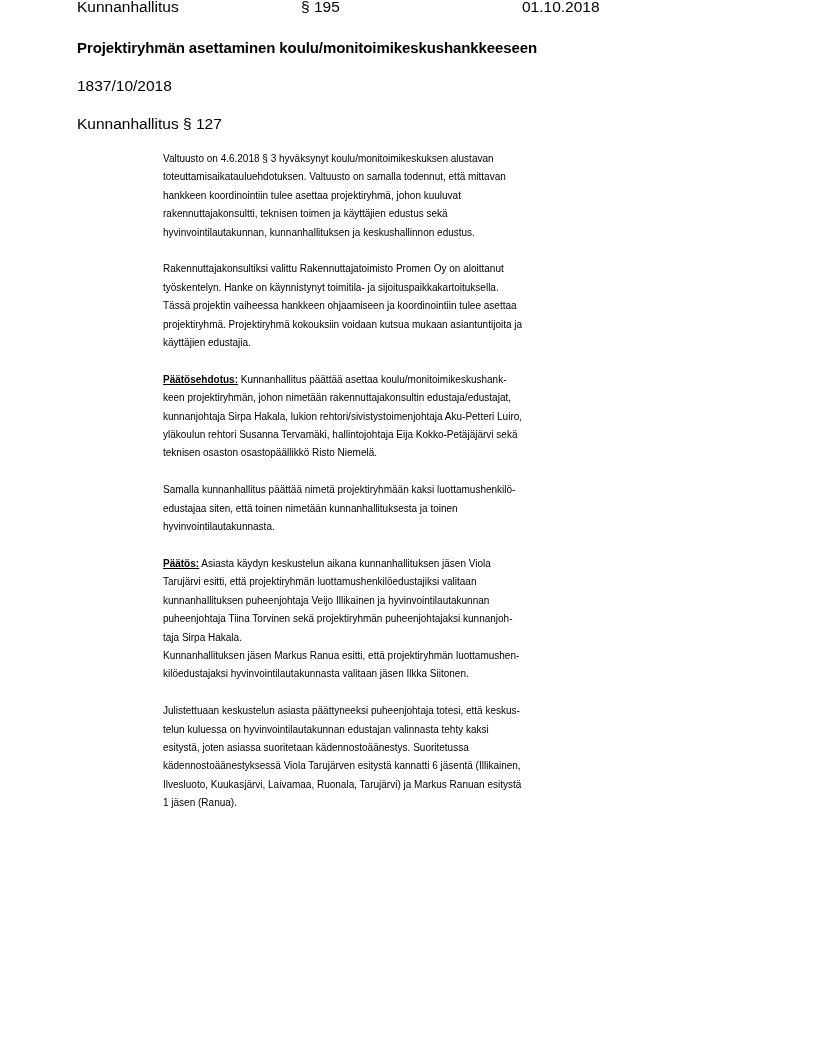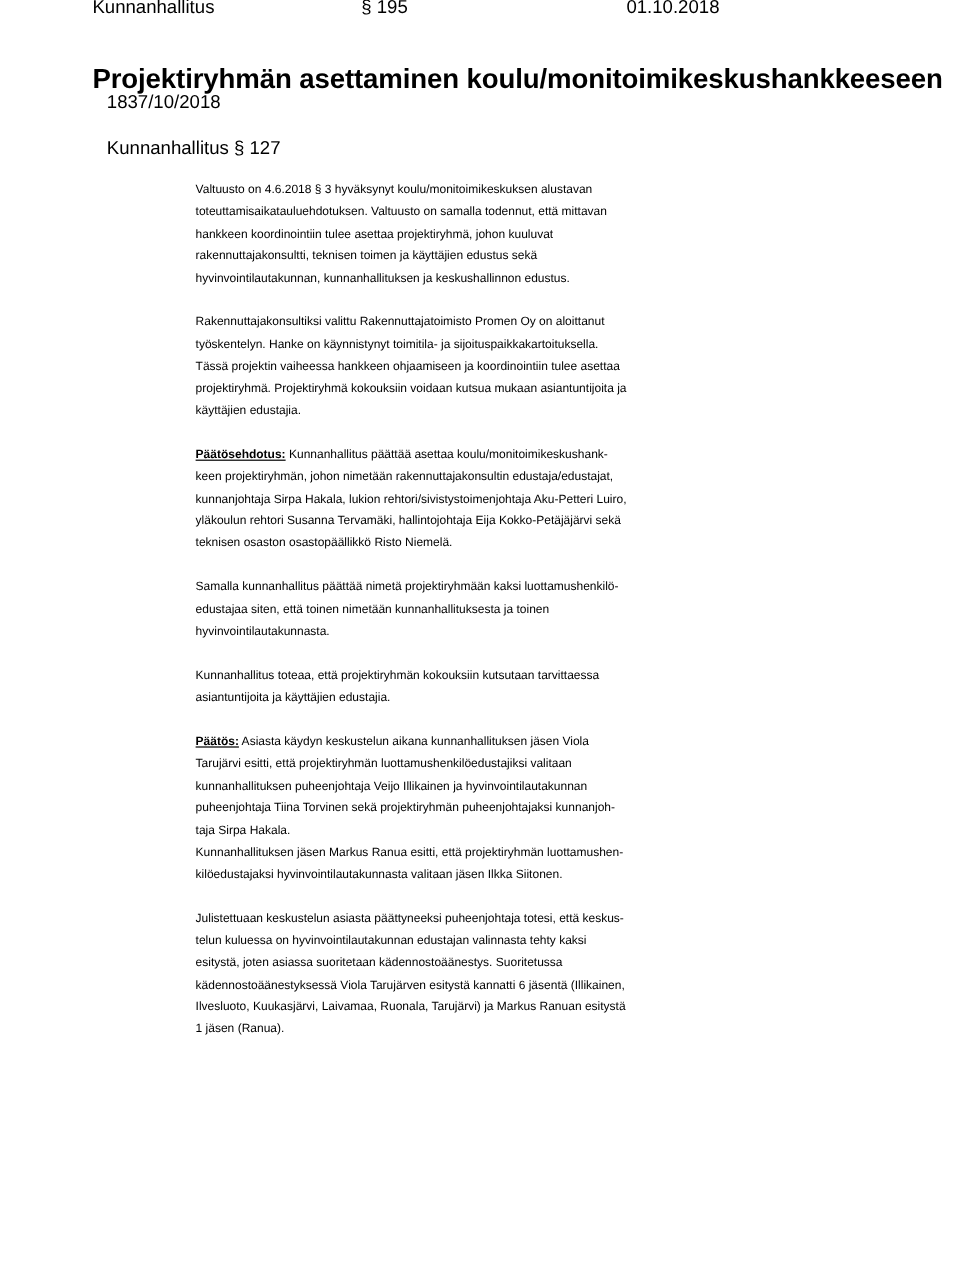--- a/index.html
+++ b/index.html
@@ -5,24 +5,24 @@
   html, body { margin: 0; padding: 0; background: #ffffff; }
   body {
     width: 816px; height: 1056px; overflow: hidden; position: relative;
     font-family: "Liberation Sans", sans-serif; color: #000000;
   }
   .hdr { position: absolute; top: -3px; font-size: 15.5px; line-height: 20px; }
   #hdr-org { left: 77px; }
   #hdr-sec { left: 301px; }
   #hdr-date { left: 522px; }
   .title {
-    position: absolute; left: 77px; top: 53px; font-size: 23px; font-weight: bold;
+    position: absolute; left: 77px; top: 36px; font-size: 15px; font-weight: bold;
     line-height: 24px; letter-spacing: -0.1px;
   }
-  .meta { position: absolute; left: 77px; font-size: 15.5px; line-height: 20px; margin-left: 12px; }
+  .meta { position: absolute; left: 77px; font-size: 15.5px; line-height: 20px; }
   #case-no { top: 76px; }
   #section-ref { top: 114px; }
   .body {
     position: absolute; left: 163px; top: 150px; width: 600px;
     font-size: 10px; line-height: 18.4px;
   }
   .body p { margin: 0 0 18.4px 0; white-space: pre-line; }
   .body p.tight { margin-bottom: 0; }
   .lbl { font-weight: bold; text-decoration: underline; margin-top: 15px; }
 </style>
@@ -49,22 +49,20 @@
 projektiryhmä. Projektiryhmä kokouksiin voidaan kutsua mukaan asiantuntijoita ja
 käyttäjien edustajia.</p>
   <p><span class="lbl">Päätösehdotus:</span><span> Kunnanhallitus päättää asettaa koulu/monitoimikeskushank-
 keen projektiryhmän, johon nimetään rakennuttajakonsultin edustaja/edustajat,
 kunnanjohtaja Sirpa Hakala, lukion rehtori/sivistystoimenjohtaja Aku-Petteri Luiro,
 yläkoulun rehtori Susanna Tervamäki, hallintojohtaja Eija Kokko-Petäjäjärvi sekä
 teknisen osaston osastopäällikkö Risto Niemelä.</span></p>
   <p>Samalla kunnanhallitus päättää nimetä projektiryhmään kaksi luottamushenkilö-
 edustajaa siten, että toinen nimetään kunnanhallituksesta ja toinen
 hyvinvointilautakunnasta.</p>
-  <p>Kunnanhallitus toteaa, että projektiryhmän kokouksiin kutsutaan tarvittaessa
-asiantuntijoita ja käyttäjien edustajia.</p>
   <p><span class="lbl">Päätös:</span><span>  Asiasta käydyn keskustelun aikana kunnanhallituksen jäsen Viola
 Tarujärvi esitti, että projektiryhmän luottamushenkilöedustajiksi valitaan
 kunnanhallituksen puheenjohtaja Veijo Illikainen ja hyvinvointilautakunnan
 puheenjohtaja Tiina Torvinen sekä projektiryhmän puheenjohtajaksi kunnanjoh-
 taja Sirpa Hakala.
 Kunnanhallituksen jäsen Markus Ranua esitti, että projektiryhmän luottamushen-
 kilöedustajaksi hyvinvointilautakunnasta valitaan jäsen Ilkka Siitonen.</span></p>
   <p class="tight">Julistettuaan keskustelun asiasta päättyneeksi puheenjohtaja totesi, että keskus-
 telun kuluessa on hyvinvointilautakunnan edustajan valinnasta tehty kaksi
 esitystä, joten asiassa suoritetaan kädennostoäänestys. Suoritetussa

